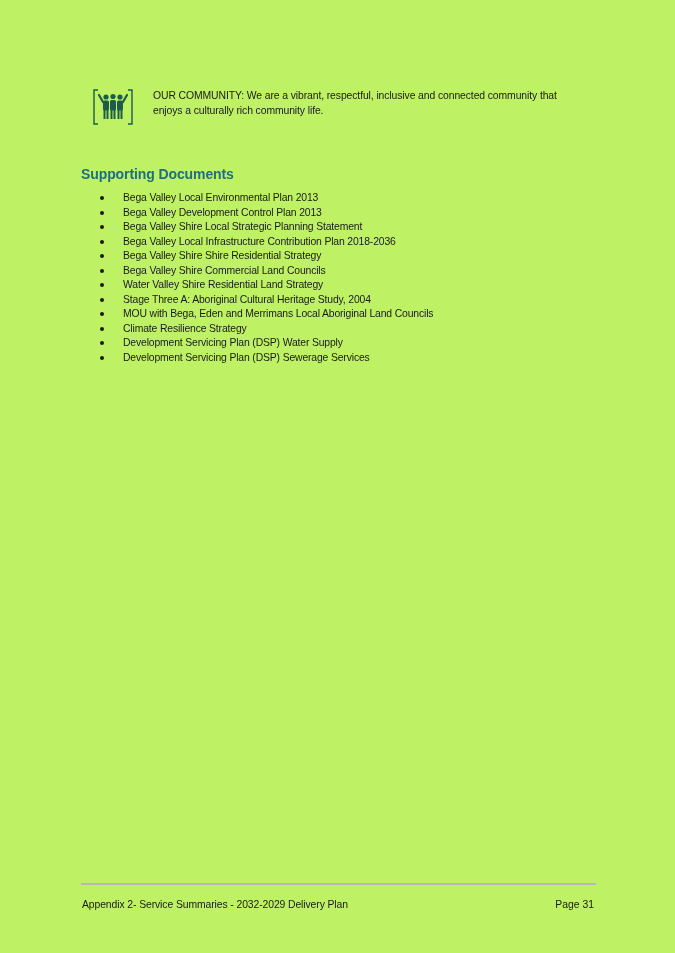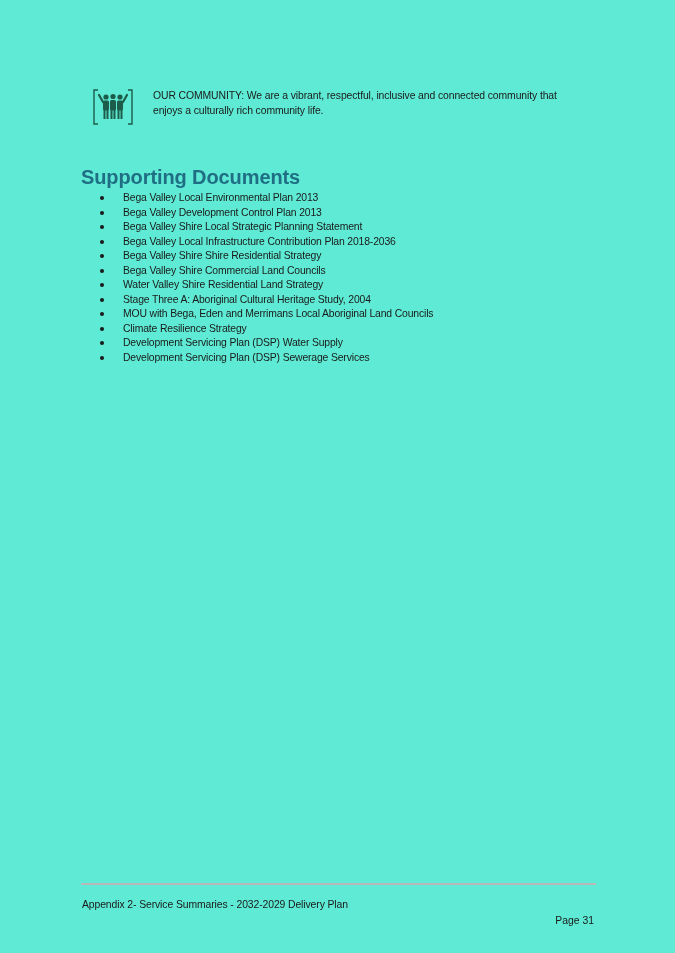--- a/index.html
+++ b/index.html
@@ -12,21 +12,21 @@
       height: 953px;
       position: relative;
       overflow: hidden;
       font-family: "Liberation Sans", sans-serif;
       color: #1a1a1a;
     }
     .page {
       position: absolute;
       left: 0; top: 0;
       width: 675px; height: 953px;
-      background: #5eead4;
+      background: #bef264;
     }
     .community-block {
       position: absolute;
       left: 92px;
       top: 88px;
       width: 490px;
       height: 40px;
     }
     .community-icon {
       position: absolute;
@@ -42,21 +42,21 @@
       width: 430px;
       font-size: 10.4px;
       line-height: 14.5px;
       color: #1a1a1a;
       letter-spacing: -0.1px;
     }
     .section-heading {
       position: absolute;
       left: 81px;
       top: 166px;
-      font-size: 20px;
+      font-size: 14px;
       font-weight: bold;
       color: #1f6e84;
       letter-spacing: -0.1px;
       margin: 0;
     }
     .doc-list {
       position: absolute;
       left: 0;
       top: 191px;
       margin: 0;
@@ -101,21 +101,20 @@
       font-size: 10.4px;
       color: #1a1a1a;
       letter-spacing: -0.1px;
     }
     .footer-right {
       position: absolute;
       right: 81px;
       top: 899px;
       font-size: 10.4px;
       color: #1a1a1a;
-      margin-top: 16px;
     }
   </style>
 </head>
 <body>
 
 <div class="page">
 
   <div class="community-block">
     <span class="community-icon">
       <svg width="42" height="38" viewBox="0 0 42 38" xmlns="http://www.w3.org/2000/svg">

